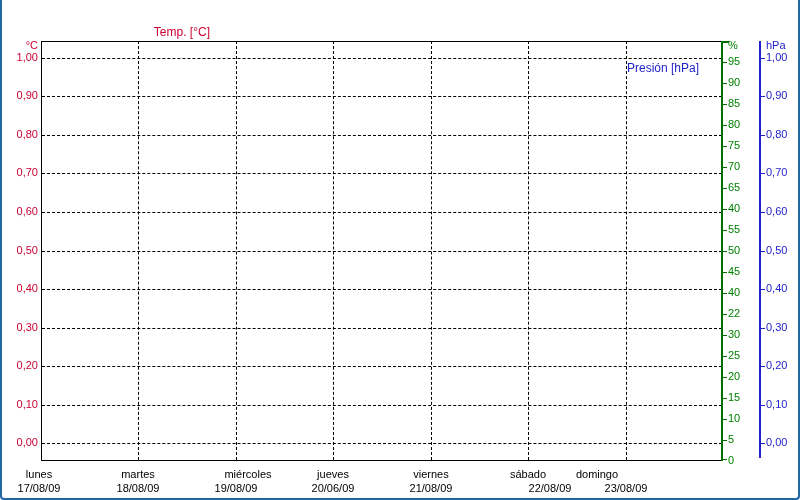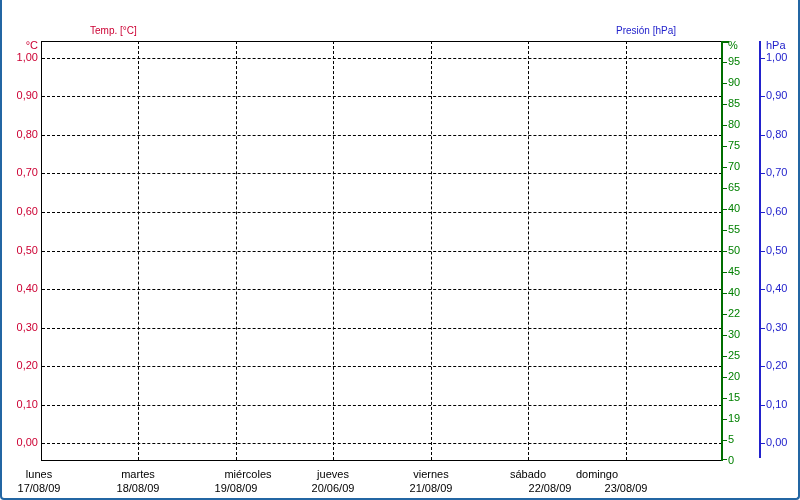--- a/index.html
+++ b/index.html
@@ -7,24 +7,24 @@
   .window {
     position:relative; width:800px; height:500px; background:#ffffff;
     border-left:2px solid #2366A3; border-right:2px solid #2366A3; border-bottom:2px solid #2366A3;
     border-radius:0 0 4px 4px; overflow:hidden;
   }
   .titlebar {
     position:absolute; left:-2px; top:0; width:800px; height:21px;
     background:#1D6399; color:#ffffff; font-size:12px; font-weight:bold;
     text-align:center; line-height:21px;
   }
-  .legend-label { position:absolute; top:25px; height:14px; font-size:10px; text-align:left; }
+  .legend-label { position:absolute; top:25px; height:14px; font-size:12px; text-align:right; }
   .lg-temp  { left:88px;  width:120px; color:#CC0033; }
   .lg-hum   { left:343px; width:125px; color:#008000; }
-  .lg-pres  { left:614px; width:125px; color:#2222CC; }
+  .lg-pres  { left:572px; width:125px; color:#2222CC;margin-top:36px; }
 
   
   .ax { position:absolute; background:#000; }
   .hgrid { position:absolute; left:40px; width:680px; height:0; border-top:1px dashed #000; }
   .vgrid { position:absolute; top:41px; height:419px; width:0; border-left:1px dashed #000; }
 
   .green-axis { position:absolute; left:719px; top:41px; width:2px; height:420px; background:#006E00; }
   .green-cap  { position:absolute; left:719px; top:41px; width:8px; height:2px; background:#006E00; }
   .gtick { position:absolute; left:721px; width:4px; height:1px; background:#006E00; }
   .blue-axis { position:absolute; left:757px; top:41px; width:2px; height:417px; background:#2222CC; }
@@ -117,21 +117,21 @@
   <div class="lbl grn" style="top:202px">40</div>
   <div class="lbl grn" style="top:223px">55</div>
   <div class="lbl grn" style="top:244px">50</div>
   <div class="lbl grn" style="top:265px">45</div>
   <div class="lbl grn" style="top:286px">40</div>
   <div class="lbl grn" style="top:307px">22</div>
   <div class="lbl grn" style="top:328px">30</div>
   <div class="lbl grn" style="top:349px">25</div>
   <div class="lbl grn" style="top:370px">20</div>
   <div class="lbl grn" style="top:391px">15</div>
-  <div class="lbl grn" style="top:412px">19</div>
+  <div class="lbl grn" style="top:412px">10</div>
   <div class="lbl grn" style="top:433px">5</div>
   <div class="lbl grn" style="top:454px">0</div>
 
   <div class="blue-axis"></div>
   <div class="btick" style="top:58px"></div>
   <div class="btick" style="top:96px"></div>
   <div class="btick" style="top:135px"></div>
   <div class="btick" style="top:173px"></div>
   <div class="btick" style="top:212px"></div>
   <div class="btick" style="top:251px"></div>

